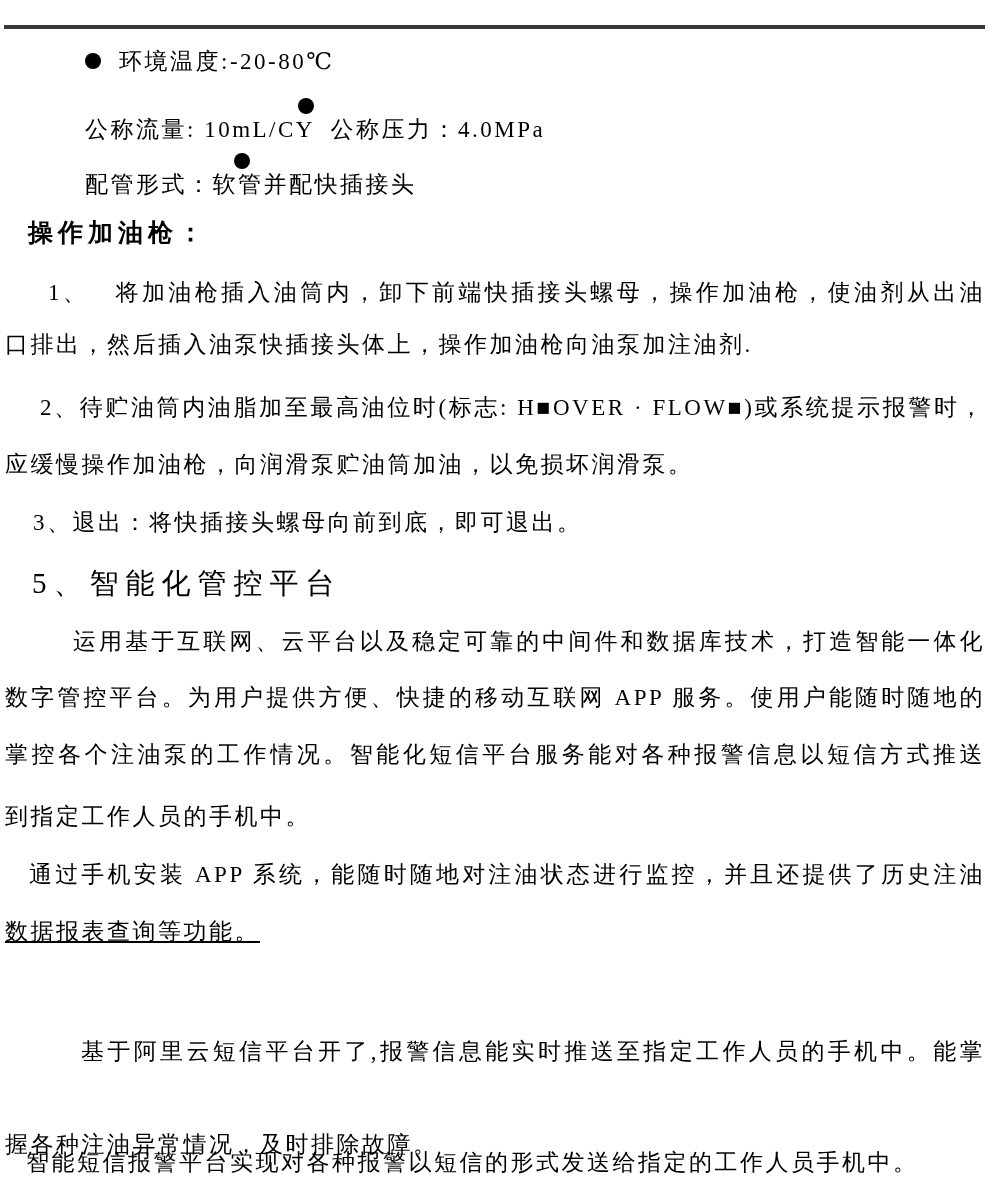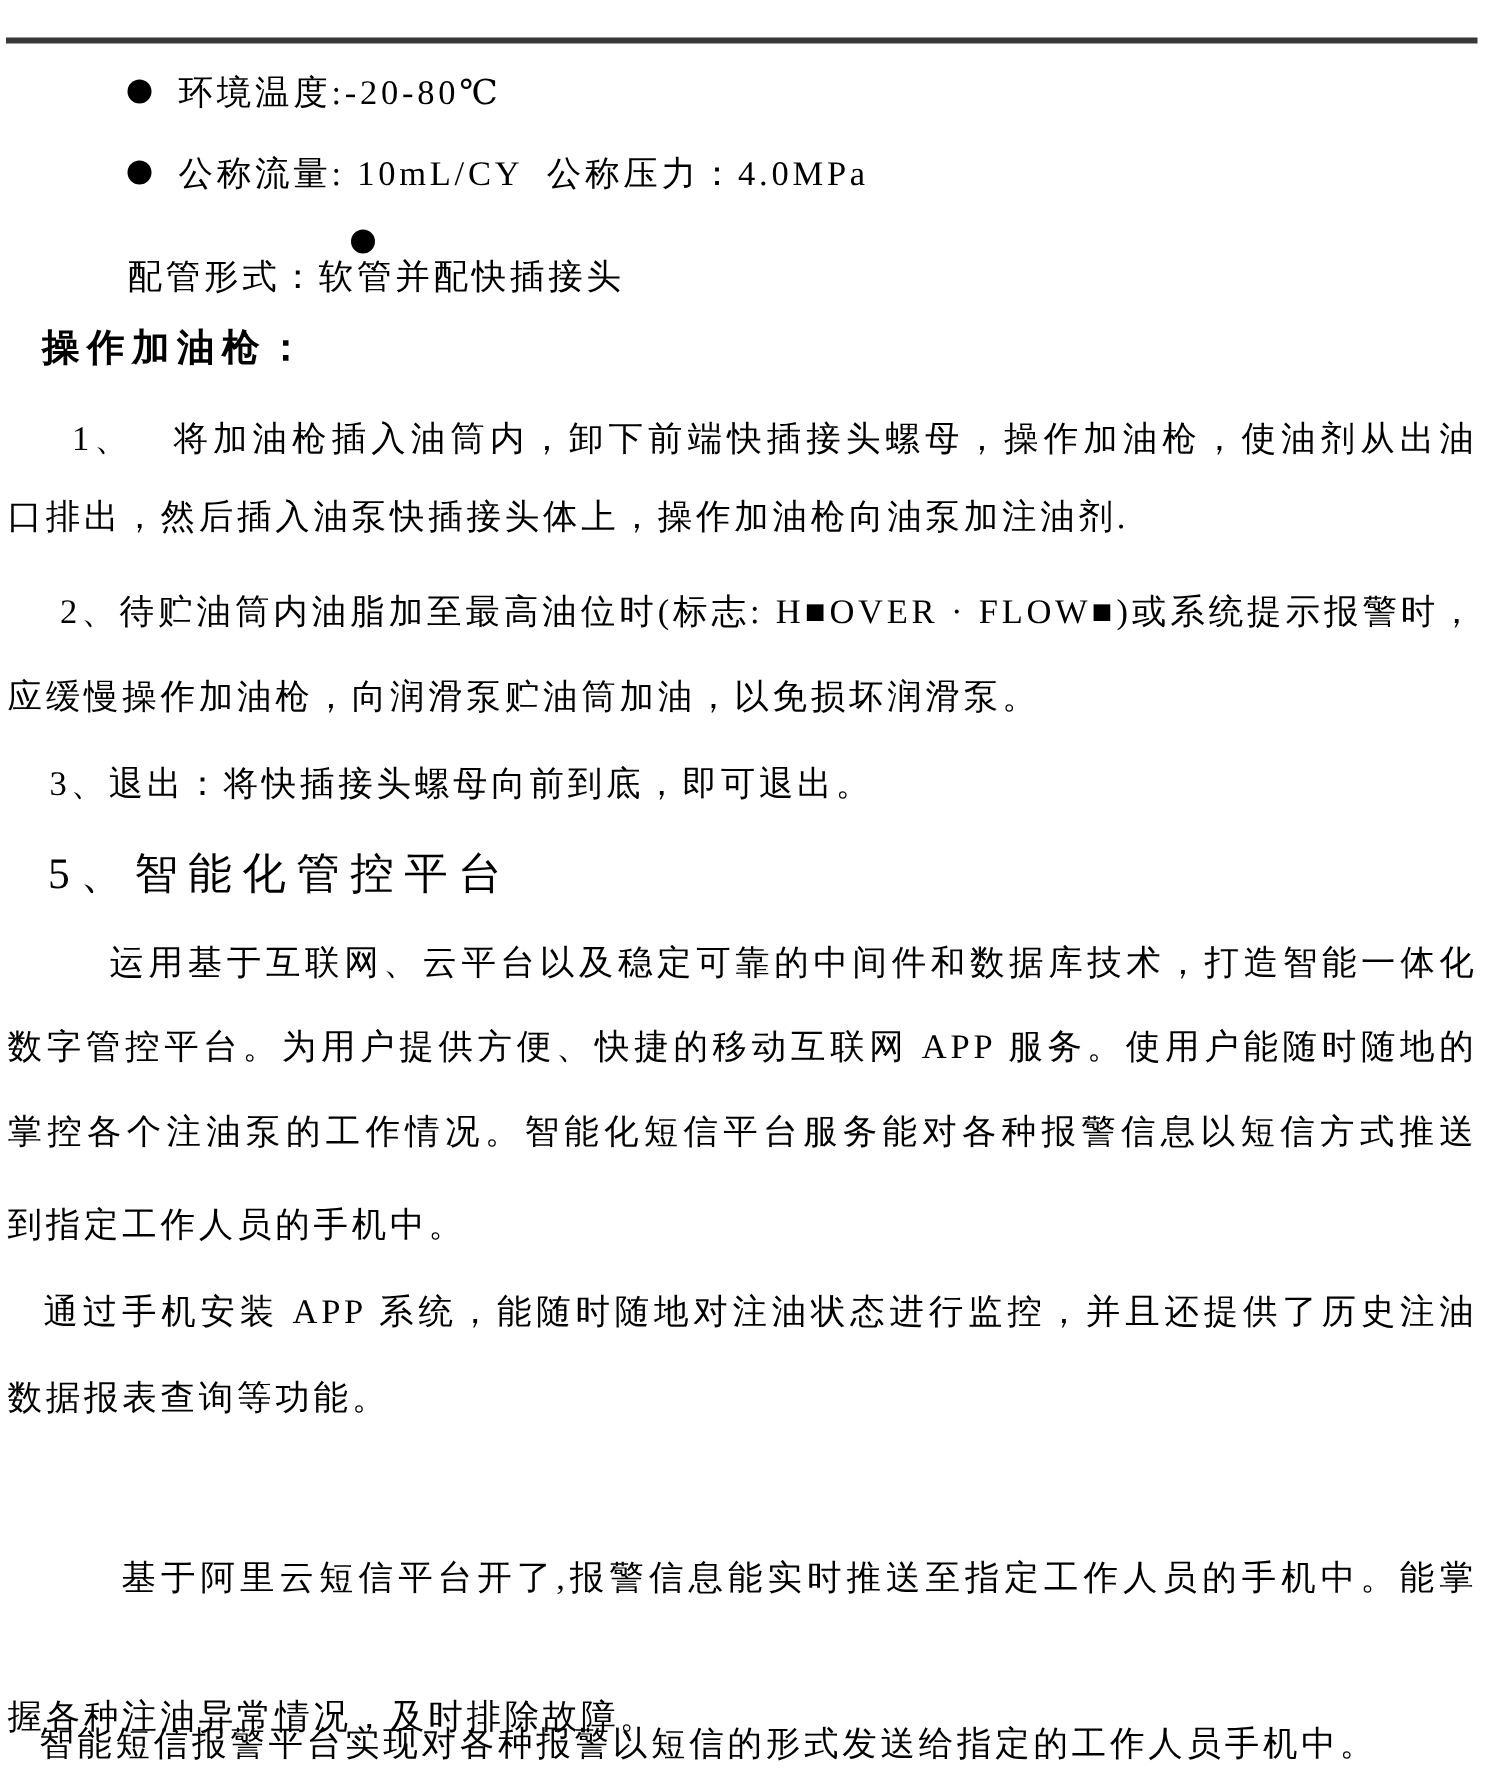--- a/index.html
+++ b/index.html
@@ -67,21 +67,21 @@
 <body style="color: rgb(0, 0, 0);">
 
 <div class="page">
 
   <div class="rule" style="top: 25px; left: 4px; width: 981px; height: 4px; background: rgb(56, 56, 56);"></div>
 
   <div class="bullet-row" style="top:44px;left:85px;">
     <span class="dot"></span>
     <span class="bullet-text">环境温度:-20-80℃</span>
   </div>
-  <div class="bullet-row" style="top:98px;left:85px;">
+  <div class="bullet-row" style="top:98px;left:85px;flex-direction:column;">
     <span class="dot"></span>
     <span class="bullet-text">公称流量: 10mL/CY  公称压力：4.0MPa</span>
   </div>
   <div class="bullet-row" style="top:153px;left:85px;flex-direction:column;">
     <span class="dot"></span>
     <span class="bullet-text">配管形式：软管并配快插接头</span>
   </div>
 
   <div class="h-op" style="top:216px;left:28px;">操作加油枪：</div>
 
@@ -94,20 +94,20 @@
   <div class="line" style="top:506px;left:33px;">3、退出：将快插接头螺母向前到底，即可退出。</div>
 
   <div class="h-platform" style="top:565px;left:32px;">5、智能化管控平台</div>
 
   <div class="line fill" style="top:625px;left:73px;width:912px;">运用基于互联网、云平台以及稳定可靠的中间件和数据库技术，打造智能一体化</div>
   <div class="line fill" style="top:681px;left:5px;width:980px;">数字管控平台。为用户提供方便、快捷的移动互联网 APP 服务。使用户能随时随地的</div>
   <div class="line fill" style="top:738px;left:5px;width:980px;">掌控各个注油泵的工作情况。智能化短信平台服务能对各种报警信息以短信方式推送</div>
   <div class="line" style="top:800px;left:5px;">到指定工作人员的手机中。</div>
 
   <div class="line fill" style="top:858px;left:29px;width:956px;">通过手机安装 APP 系统，能随时随地对注油状态进行监控，并且还提供了历史注油</div>
-  <div class="line" style="top:915px;left:5px;">数据报表查询等功能。</div>
+  <div class="line" style="top:915px;left:5px;text-decoration:underline;">数据报表查询等功能。</div>
 
   <div class="line fill" style="top:1035px;left:81px;width:904px;">基于阿里云短信平台开了,报警信息能实时推送至指定工作人员的手机中。能掌</div>
   <div class="line" style="top:1088px;left:5px;margin-top:40px;">握各种注油异常情况，及时排除故障。</div>
 
   <div class="line" style="top:1146px;left:26px;">智能短信报警平台实现对各种报警以短信的形式发送给指定的工作人员手机中。</div>
 
 </div>
 
 </body></html>

